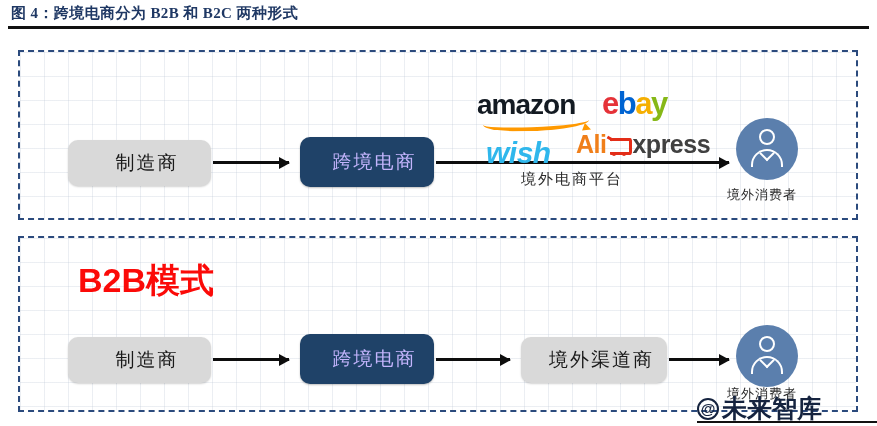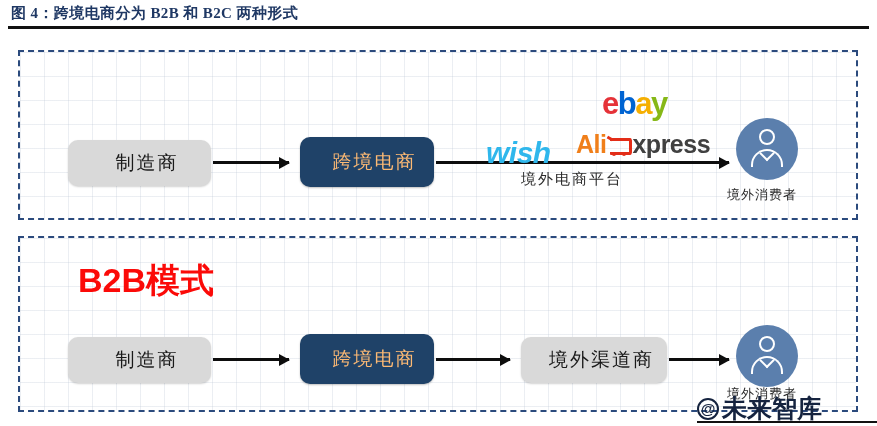--- a/index.html
+++ b/index.html
@@ -66,21 +66,21 @@
     white-space:nowrap;
     box-sizing:border-box;
     font-family:"Liberation Serif","DejaVu Serif",serif;
     padding-left:15px;
   }
   .node.gray{
     background:#d9d9d9;color:#1a1a1a;
     box-shadow:0 1px 2px rgba(0,0,0,.18);
   }
   .node.navy{
-    background:#1f4268;color:#fdba74;
+    background:#1f4268;color:#c4b5fd;
     box-shadow:0 1px 2px rgba(0,0,0,.25);
   }
 
   #node-manufacturer-b2c{left:68px;top:140px;width:143px;height:46px;}
   #node-cbec-b2c{left:300px;top:137px;width:134px;height:50px;}
   #node-manufacturer-b2b{left:68px;top:337px;width:143px;height:46px;}
   #node-cbec-b2b{left:300px;top:334px;width:134px;height:50px;}
   #node-channel-b2b{left:521px;top:337px;width:146px;height:46px;text-align:center;}
 
   
@@ -220,20 +220,24 @@
   <div class="panel" id="panel-b2c">
     <div class="grid-bg"></div>
   </div>
 
 
   <div class="node gray" id="node-manufacturer-b2c">制造商</div>
   <div class="arrow" id="arrow-b2c-1"></div>
   <div class="node navy" id="node-cbec-b2c">跨境电商</div>
   <div class="arrow" id="arrow-b2c-2"></div>
 
+  <div class="logo" id="logo-amazon">
+    <span>amazon</span>
+    <span class="swoosh"></span>
+  </div>
 
   <div class="logo" id="logo-ebay">
     <span class="e">e</span><span class="b">b</span><span class="a">a</span><span class="y">y</span>
   </div>
 
   <div class="logo" id="logo-wish">wish</div>
 
   <div class="logo" id="logo-aliexpress">
     <span class="ali">Ali</span><span class="cart">
       <span class="bar"></span><span class="body"></span><span class="w1"></span><span class="w2"></span>

